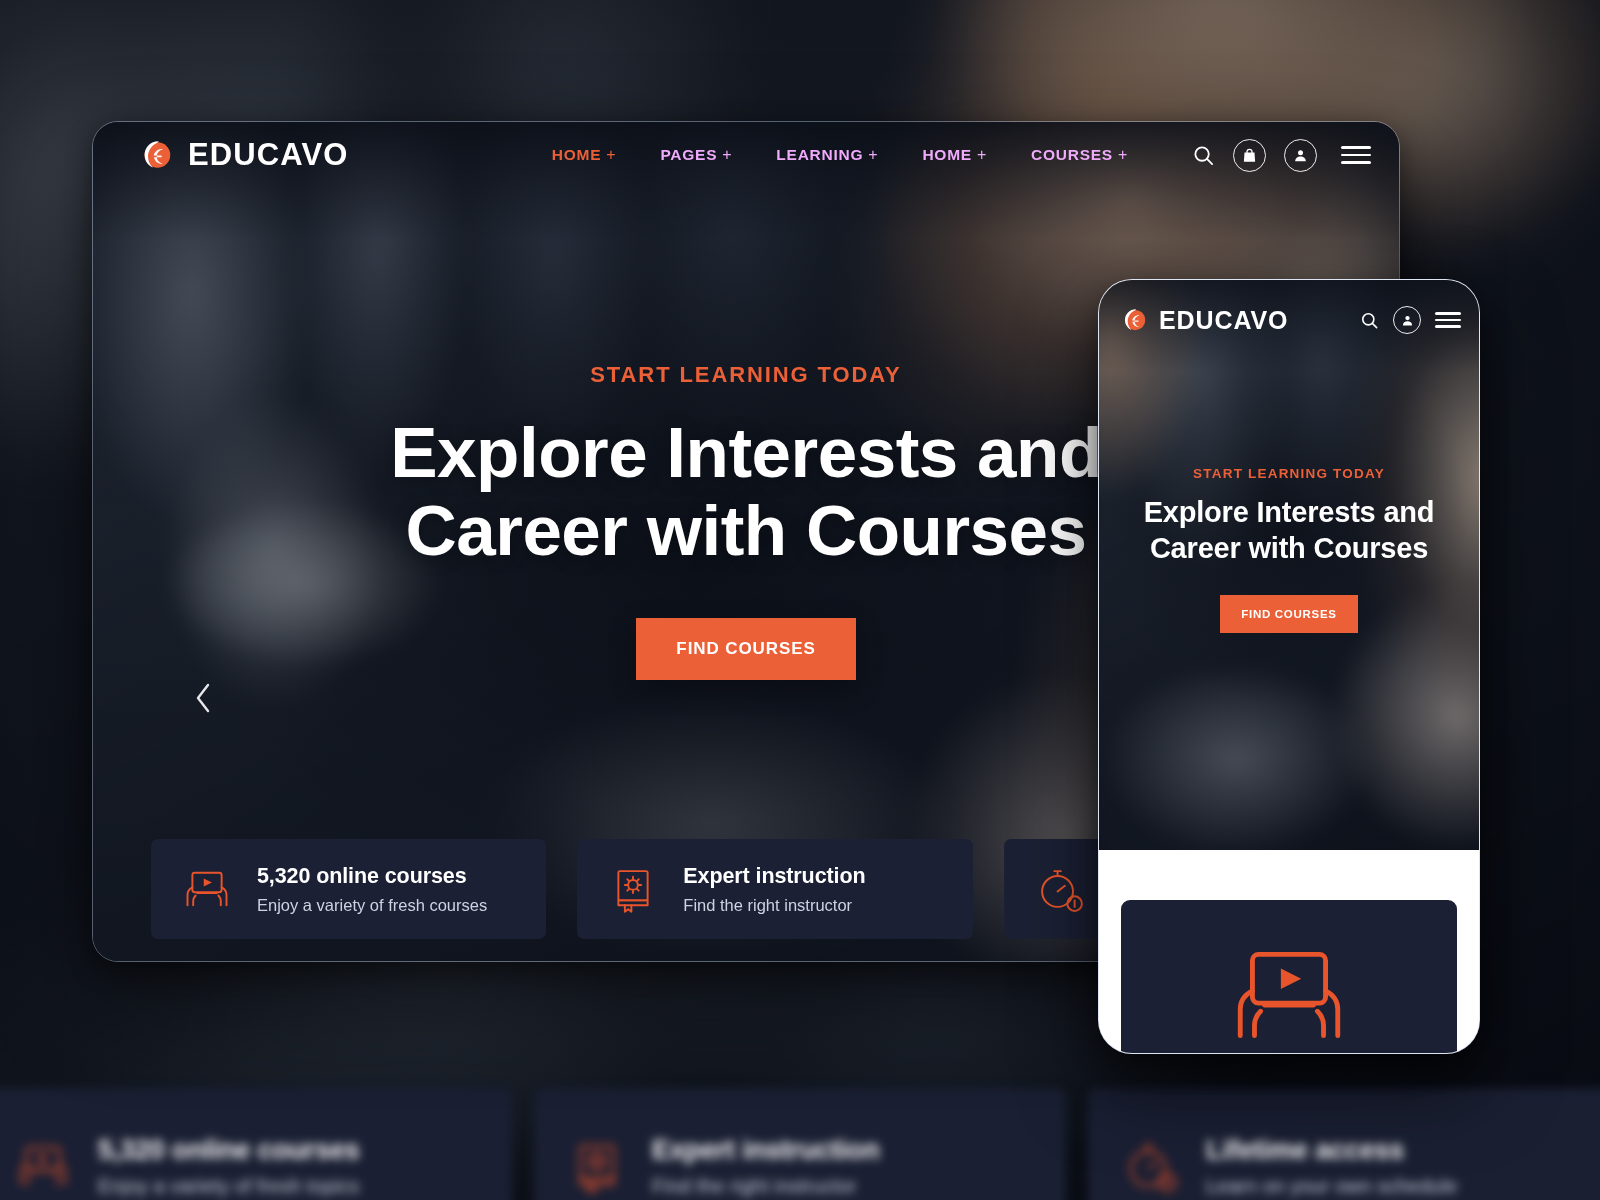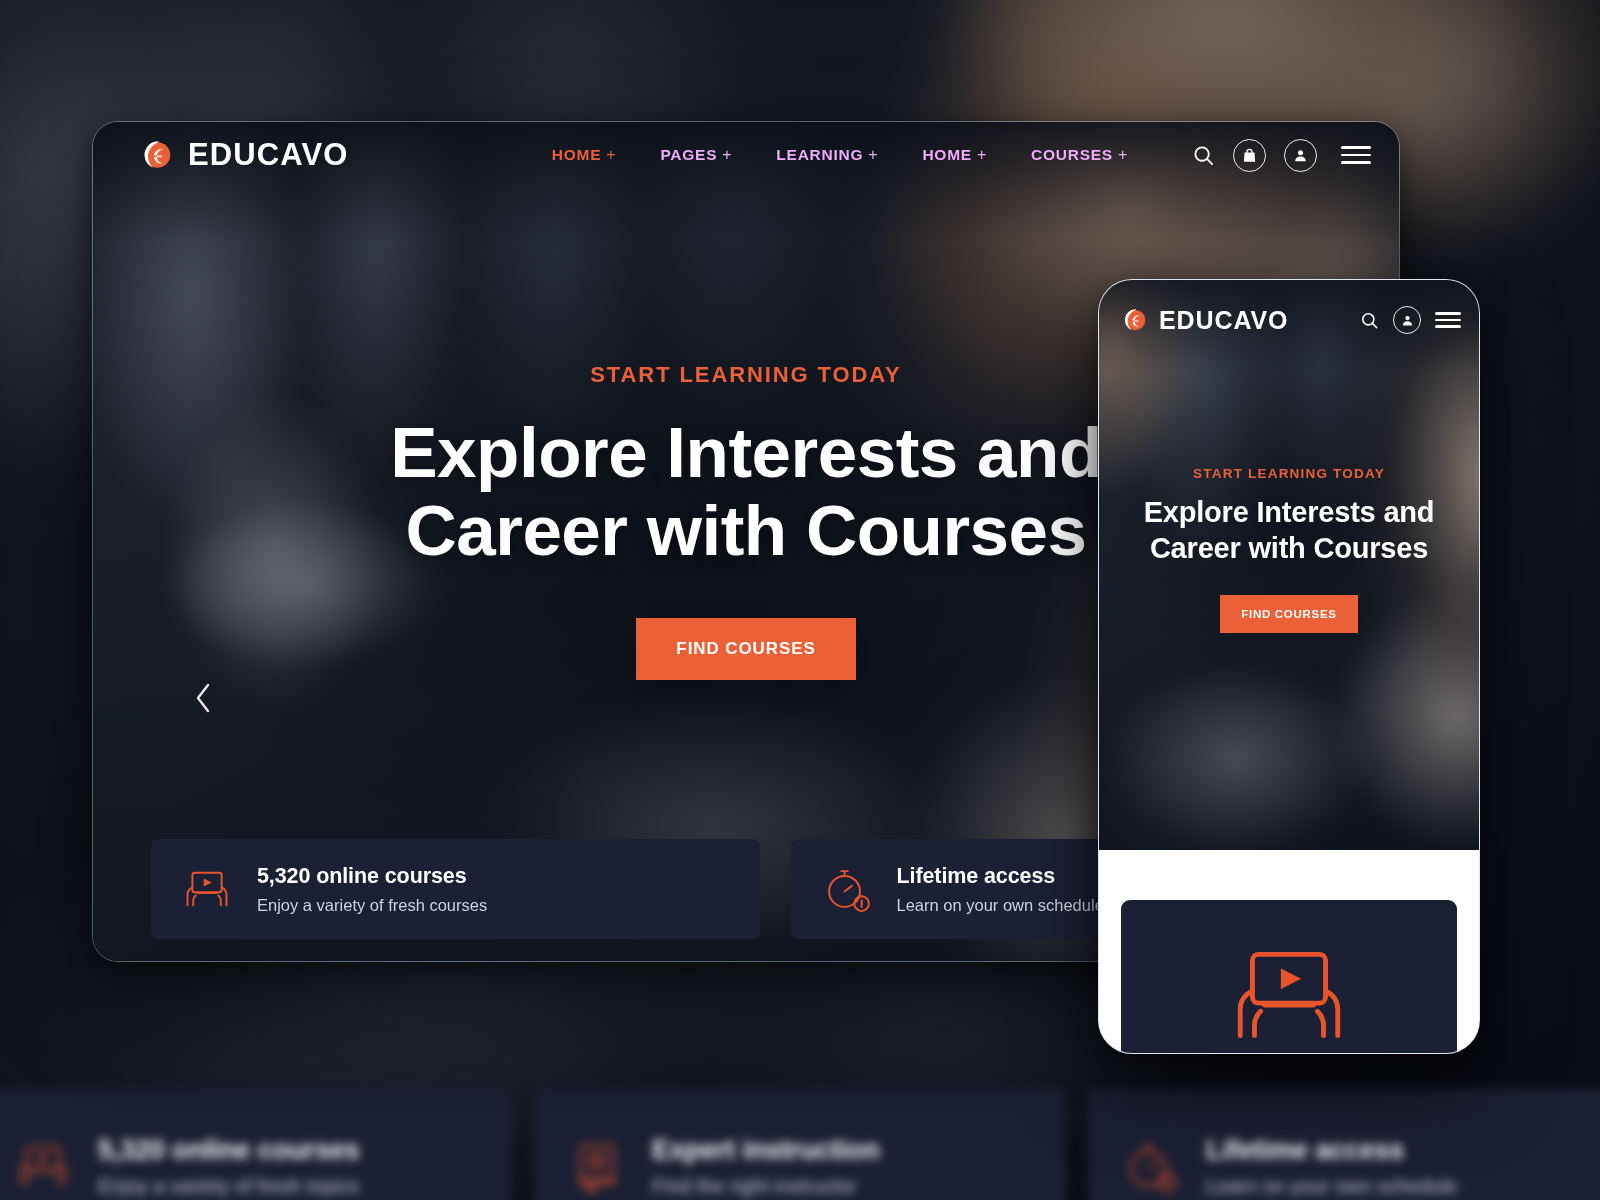--- a/index.html
+++ b/index.html
@@ -359,20 +359,35 @@
           <path d="M18 40c-2 2-3 4-3 7v5M46 40c2 2 3 4 3 7v5"></path>
           <path d="M20 37h24"></path>
         </svg>
       </span>
       <div>
         <div class="card-t1">5,320 online courses</div>
         <div class="card-t2">Enjoy a variety of fresh courses</div>
       </div>
     </div>
 
+    <div class="card">
+      <span class="card-ico">
+        <svg viewBox="0 0 64 64" fill="none" stroke="currentColor" stroke-width="2.4" stroke-linecap="round" stroke-linejoin="round">
+          <rect x="14" y="10" width="36" height="36" rx="2"></rect>
+          <circle cx="32" cy="27" r="6"></circle>
+          <path d="M32 17v3M32 34v3M42 27h-3M25 27h-3M39 20l-2 2M27 32l-2 2M39 34l-2-2M27 22l-2-2"></path>
+          <path d="M14 46h36v6H14z"></path>
+          <path d="M22 52v8l4-3 4 3v-8"></path>
+        </svg>
+      </span>
+      <div>
+        <div class="card-t1">Expert instruction</div>
+        <div class="card-t2">Find the right instructor</div>
+      </div>
+    </div>
 
     <div class="card">
       <span class="card-ico">
         <svg viewBox="0 0 64 64" fill="none" stroke="currentColor" stroke-width="2.4" stroke-linecap="round" stroke-linejoin="round">
           <circle cx="29" cy="35" r="19"></circle>
           <path d="M29 35l9-7"></path>
           <path d="M25 10h8M29 10v6"></path>
           <circle cx="50" cy="50" r="9"></circle>
           <path d="M50 46v8"></path>
         </svg>

